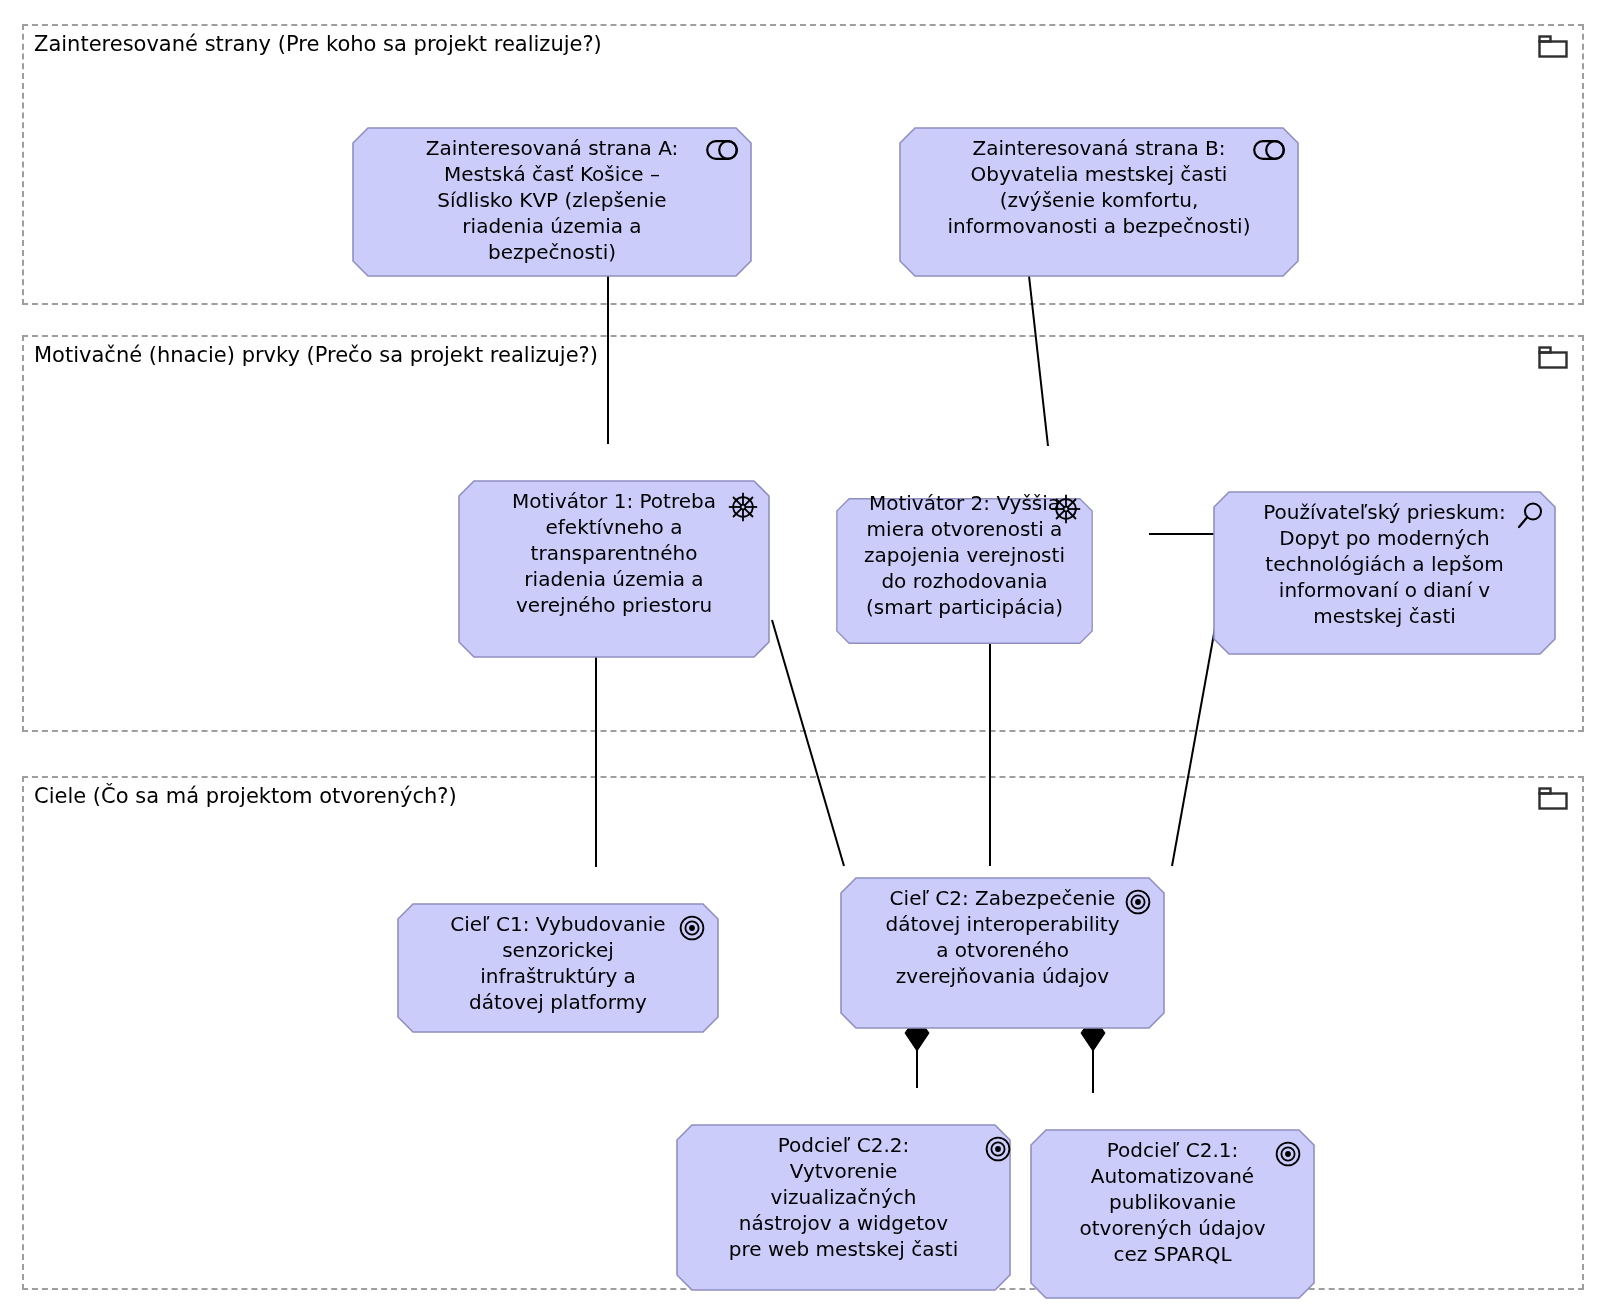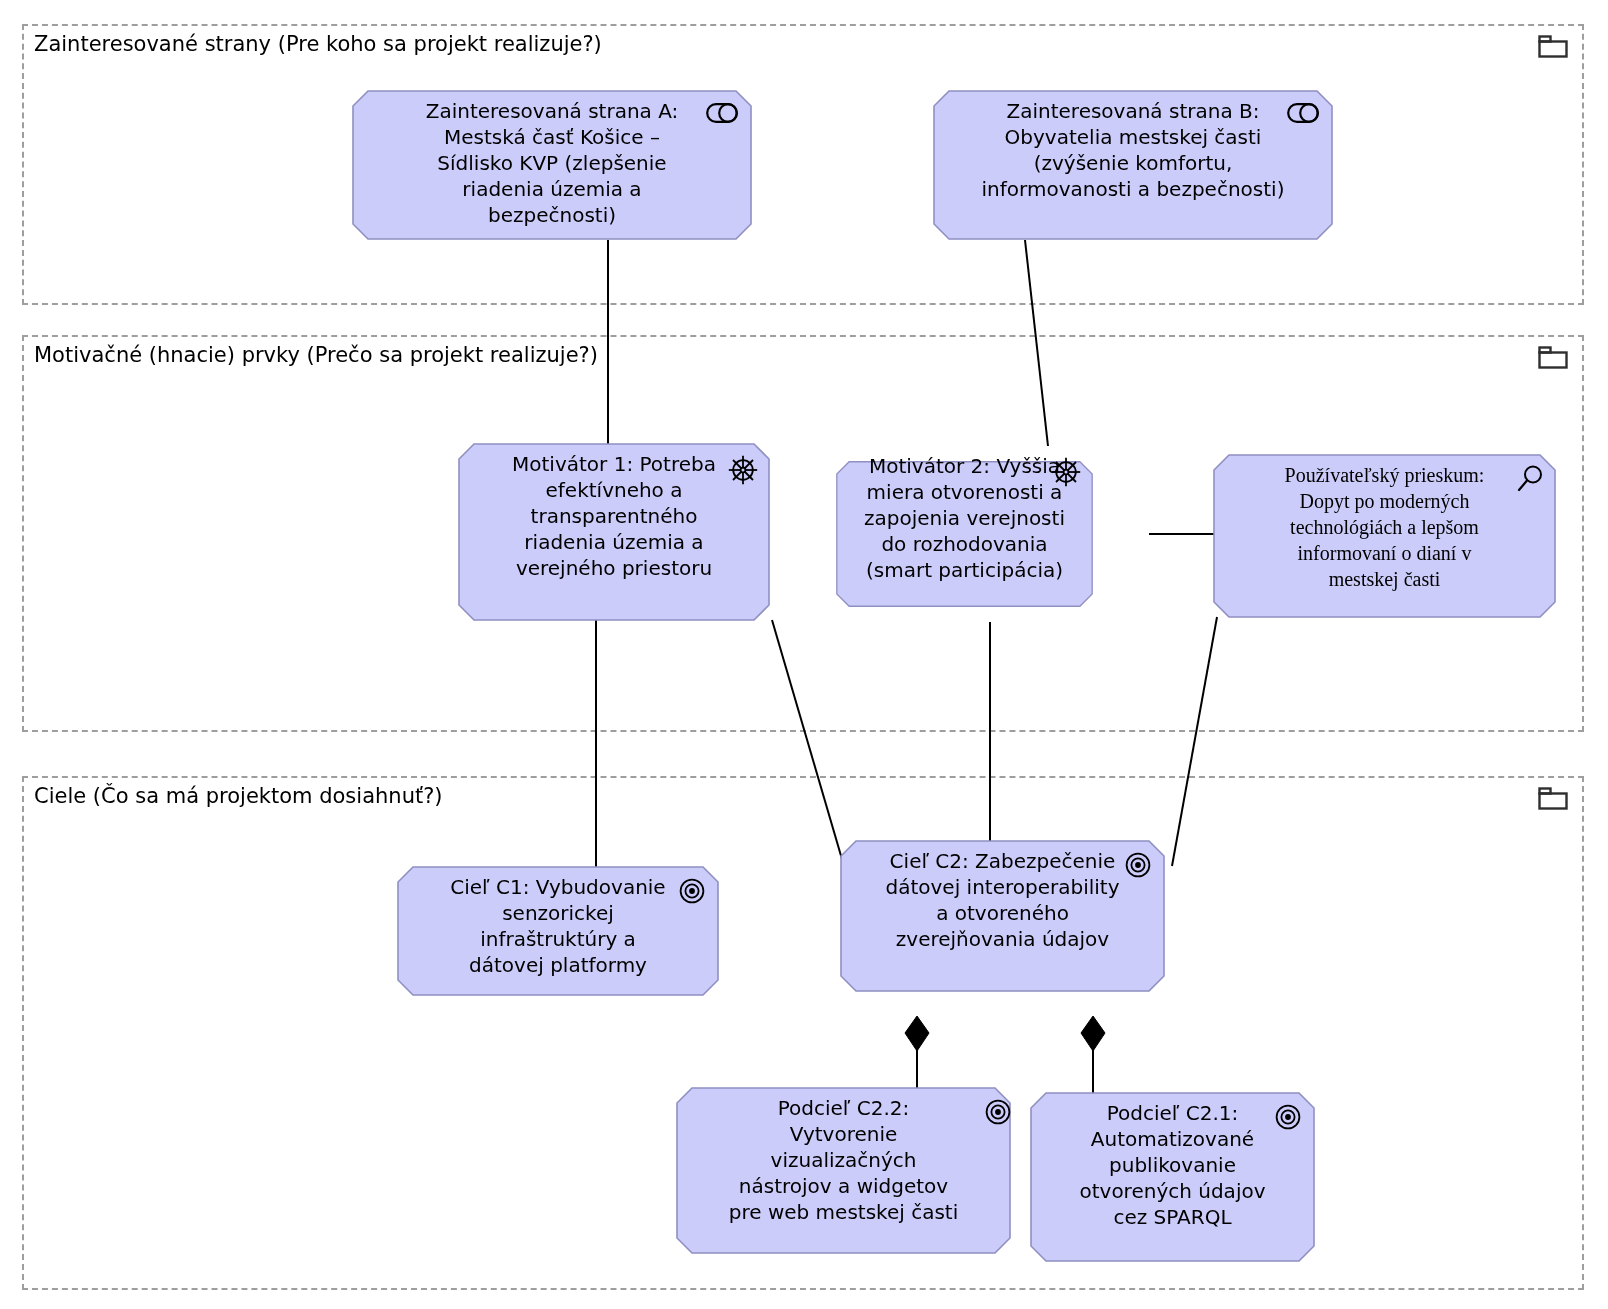--- a/index.html
+++ b/index.html
@@ -5,45 +5,45 @@
   html,body{margin:0;padding:0;background:#ffffff;}
   body{font-family:"DejaVu Sans","Liberation Sans",sans-serif;}
   #canvas{position:relative;width:1608px;height:1309px;background:#ffffff;overflow:hidden;}
 
   
   .group{position:absolute;border:2px dashed #9e9e9e;background:transparent;box-sizing:border-box;}
   .group-title{position:absolute;left:10px;top:6px;font-size:21px;color:#000;white-space:nowrap;}
   .group-icon{position:absolute;right:14px;top:8px;width:30px;height:24px;}
 
   
-  .node{position:absolute;}
+  .node{position:absolute;margin-top:37px;}
   .shape{position:absolute;left:0;top:0;width:100%;height:100%;}
   .nlabel{position:absolute;left:0;right:0;top:8px;text-align:center;font-size:20px;
           line-height:26px;color:#000;white-space:pre-line;}
   .nicon{position:absolute;}
 
   .icon-stakeholder{top:13px;right:14px;width:32px;height:20px;}
   .icon-driver{top:12px;right:12px;width:30px;height:30px;}
   .icon-goal{top:12px;right:14px;width:26px;height:26px;}
   .icon-magnifier{top:10px;right:12px;width:28px;height:28px;}
 
   #wires{position:absolute;left:0;top:0;width:1608px;height:1309px;}
   .wire{stroke:#000;stroke-width:2;fill:none;}
   .diamond{fill:#000;stroke:#000;}
 
   
   #g-stakeholders{left:22px;top:24px;width:1562px;height:281px;}
   #g-drivers{left:22px;top:335px;width:1562px;height:397px;}
   #g-goals{left:22px;top:776px;width:1562px;height:514px;}
 
   #n-a  {left:352px; top:90px;  width:400px;height:150px;}
-  #n-b  {left:933px; top:90px;  width:400px;height:150px;}
+  #n-b  {left:899px; top:90px;  width:400px;height:150px;}
   #n-m1 {left:458px; top:443px; width:312px;height:178px;border-radius:9px;}
   #n-m2 {left:836px; top:445px; width:257px;height:178px;}
-  #n-pr {left:1213px;top:454px; width:343px;height:164px;font-family:Liberation Serif, serif;}
+  #n-pr {left:1213px;top:454px; width:343px;height:164px;}
   #n-c1 {left:397px; top:866px; width:322px;height:130px;}
   #n-c2 {left:840px; top:840px; width:325px;height:152px;}
   #n-g22{left:662px; top:1087px;width:363px;height:167px;}
   #n-g21{left:1030px;top:1092px;width:285px;height:170px;}
 </style>
 </head>
 <body>
 
 <div id="canvas">
 
@@ -57,21 +57,21 @@
 
   <div class="group" id="g-drivers">
     <span class="group-title">Motivačné (hnacie) prvky (Prečo sa projekt realizuje?)</span>
     <svg class="group-icon" viewBox="0 0 30 24">
       <rect x="1.5" y="7.5" width="27" height="15" fill="none" stroke="#2e2e2e" stroke-width="2.4"></rect>
       <rect x="1.5" y="2.5" width="11" height="5" fill="none" stroke="#2e2e2e" stroke-width="2.4"></rect>
     </svg>
   </div>
 
   <div class="group" id="g-goals">
-    <span class="group-title">Ciele (Čo sa má projektom dosiahnuť?)</span>
+    <span class="group-title">Ciele (Čo sa má projektom otvorených?)</span>
     <svg class="group-icon" viewBox="0 0 30 24">
       <rect x="1.5" y="7.5" width="27" height="15" fill="none" stroke="#2e2e2e" stroke-width="2.4"></rect>
       <rect x="1.5" y="2.5" width="11" height="5" fill="none" stroke="#2e2e2e" stroke-width="2.4"></rect>
     </svg>
   </div>
 
   <svg id="wires">
     <line class="wire" x1="608" y1="240" x2="608" y2="444"></line>
     <line class="wire" x1="1025" y1="240" x2="1048" y2="446"></line>
     <line class="wire" x1="1149" y1="534" x2="1214" y2="534"></line>

